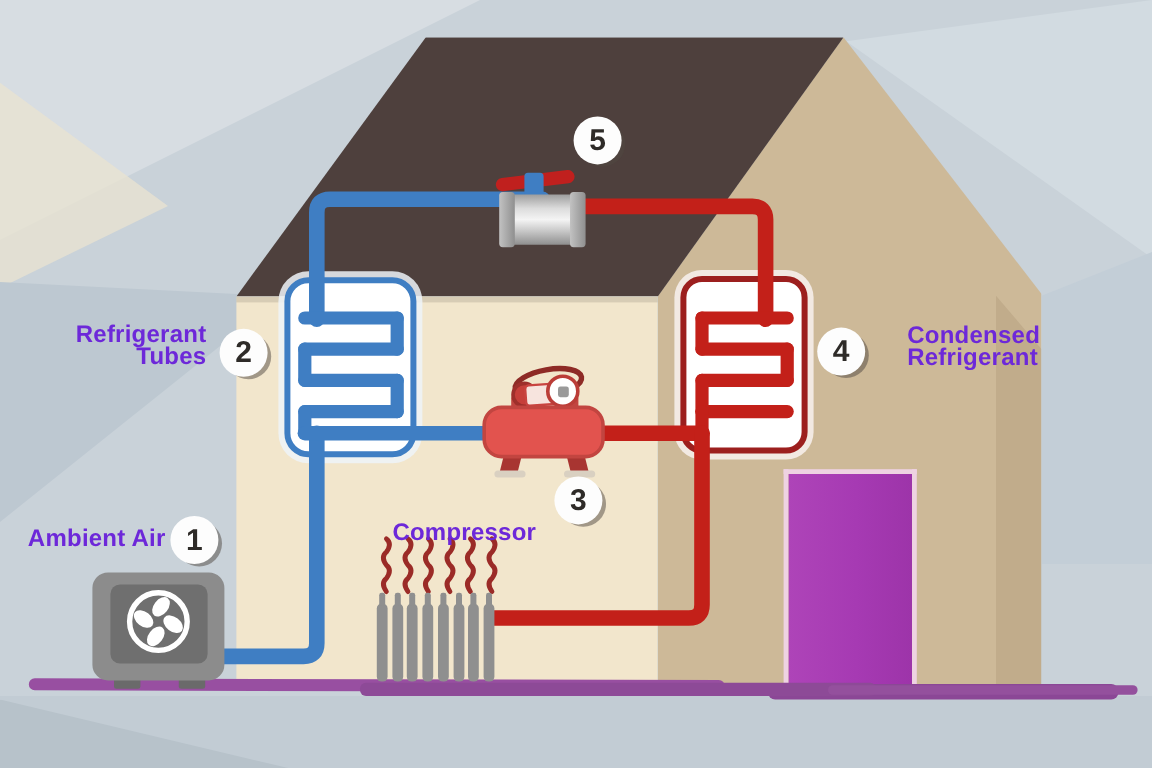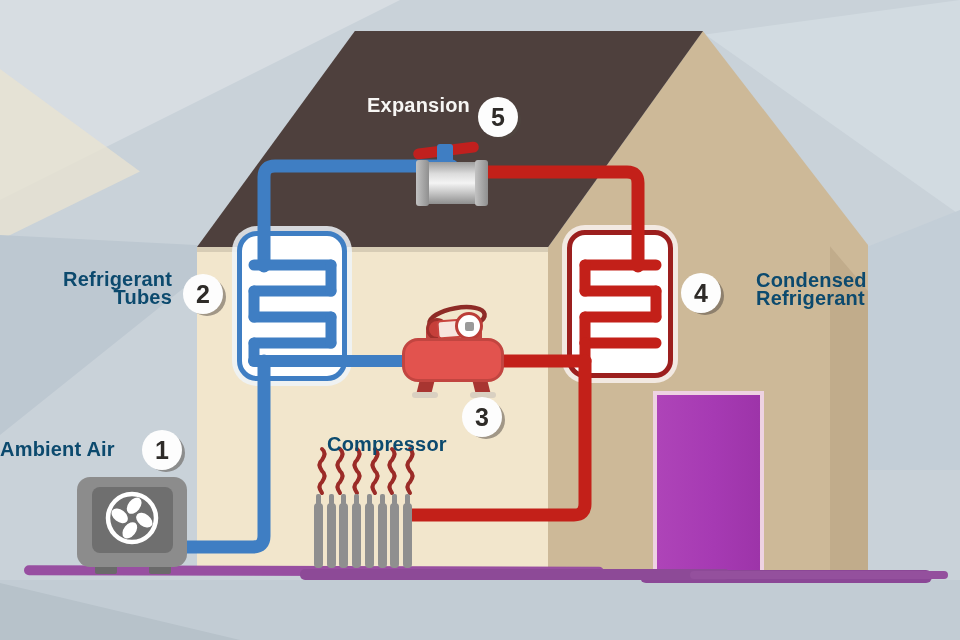--- a/index.html
+++ b/index.html
@@ -73,21 +73,21 @@
   .fan-box{left:0;top:0;width:110px;height:90px;background:#8c8c8c;border-radius:13px;}
   .fan-panel{left:15px;top:10px;width:81px;height:66px;background:#6f6f6f;border-radius:8px;}
   .fan-svg{left:28px;top:14px;width:54px;height:54px;}
   .fan-foot{top:88px;width:22px;height:9px;background:#6a6a6a;border-radius:2px;}
   
   .radiator{left:314px;top:494px;width:104px;height:76px;}
   .fin{position:absolute;top:9px;width:9px;height:65px;background:#8f8f8f;border-radius:4px;}
   .fin::before{content:"";position:absolute;left:2px;top:-9px;width:5px;height:11px;
         background:#8f8f8f;border-radius:2px;}
   
-  .lbl{color:#0c4a6e;font-weight:bold;font-size:20px;line-height:17.5px;letter-spacing:.2px;}
+  .lbl{color:#6d28d9;font-weight:bold;font-size:20px;line-height:17.5px;letter-spacing:.2px;}
   .lbl.white{color:#f7f6f4;}
   .badge{width:40px;height:40px;border-radius:50%;background:#fdfdfd;color:#2e2b28;
         font-weight:bold;font-size:25px;line-height:40px;text-align:center;
         box-shadow:4px 3px 0 -1px rgba(80,72,66,.5);}
 </style>
 </head>
 <body>
 
 <div class="stage">
 
@@ -207,21 +207,21 @@
     <div class="fin" style="left:0px;"></div>
     <div class="fin" style="left:12.7px;"></div>
     <div class="fin" style="left:25.4px;"></div>
     <div class="fin" style="left:38.1px;"></div>
     <div class="fin" style="left:50.8px;"></div>
     <div class="fin" style="left:63.5px;"></div>
     <div class="fin" style="left:76.2px;"></div>
     <div class="fin" style="left:88.9px;"></div>
   </div>
 
-  <div class="abs lbl" style="left:0;top:441px;width:138px;">
+  <div class="abs lbl" style="left:0;top:441px;width:138px;text-align:right;">
     <span>Ambient Air</span>
   </div>
   <div class="abs badge" style="left:142px;top:430px;">1</div>
 
   <div class="abs lbl" style="left:0;top:271px;width:172px;text-align:right;">
     <span style="display:block;">Refrigerant</span>
     <span style="display:block;">Tubes</span>
   </div>
   <div class="abs badge" style="left:183px;top:274px;">2</div>
 
@@ -230,17 +230,16 @@
   </div>
   <div class="abs badge" style="left:462px;top:397px;">3</div>
 
   <div class="abs badge" style="left:681px;top:273px;">4</div>
   <div class="abs lbl" style="left:736px;top:272px;margin-left:20px;">
     <span style="display:block;">Condensed</span>
     <span style="display:block;">Refrigerant</span>
   </div>
 
   <div class="abs lbl white" style="left:270px;top:96px;width:200px;text-align:right;line-height:19px;">
-    <span style="display:block;">Expansion</span>
   </div>
   <div class="abs badge" style="left:478px;top:97px;">5</div>
 
 </div>
 
 </body></html>

